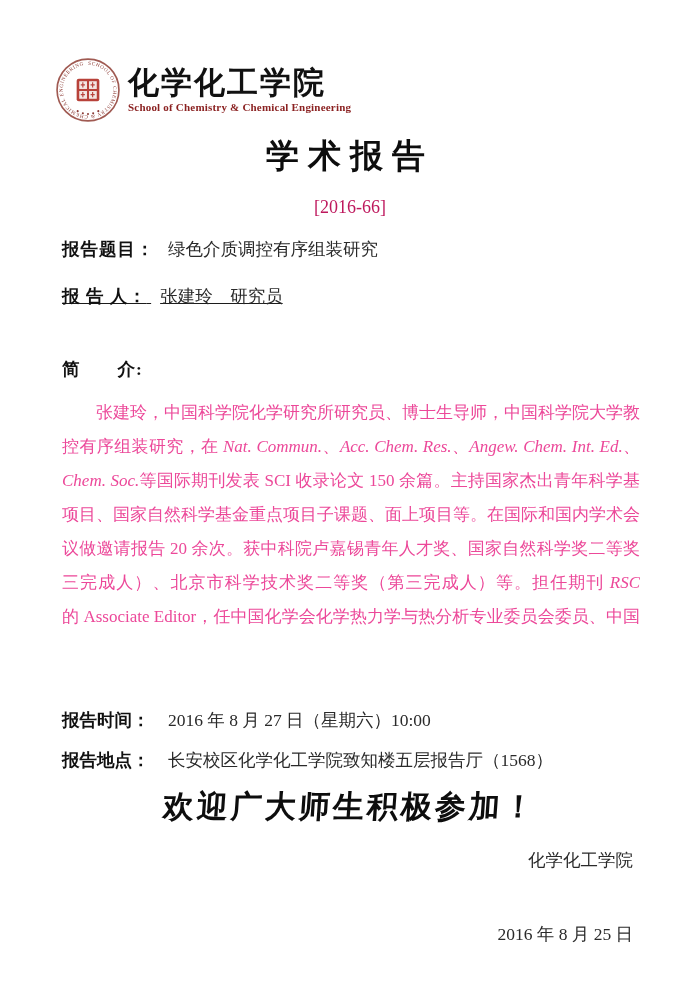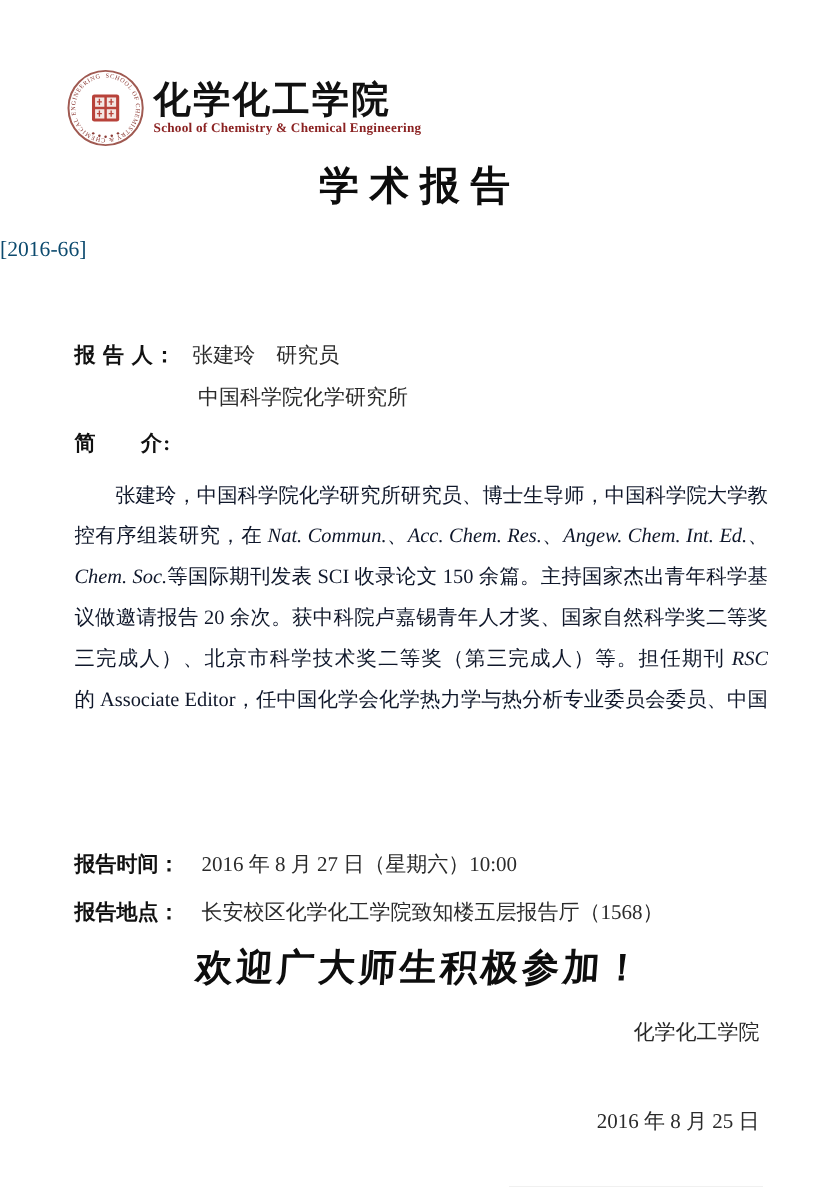--- a/index.html
+++ b/index.html
@@ -51,55 +51,55 @@
     font-size: 33px;
     font-weight: 700;
     letter-spacing: 9px;
     line-height: 52px;
     color: #0d0d0d;
   }
   .doc-number {
     position: absolute;
     top: 197px;
     left: 0; right: 0;
-    text-align: left;
+    text-align: center;
     font-size: 18px;
-    color: #0c4a6e;
+    color: #be185d;
   }
 
   
   .row { position: absolute; left: 62px; right: 60px; font-size: 17.5px; line-height: 24px; }
   .label-kai {
     font-weight: 700;
     color: #111;
     letter-spacing: 1px;
   }
   .label-hei {
     font-weight: 700;
     color: #111;
     font-family: Liberation Mono, monospace;
   }
   .field-value { color: #2a2a2a; margin-left: 9px; }
   .row-topic   { top: 237px; }
-  .row-speaker { top: 284px; }
+  .row-speaker { top: 284px; text-decoration: underline; }
   .row-affil   { top: 319px; }
   .row-affil .field-value { margin-left: 103px; }
   .row-intro-label { top: 357px; }
   .row-time  { top: 708px; }
   .row-venue { top: 748px; }
   .row-time .field-value, .row-venue .field-value { margin-left: 14px; }
 
   
   .intro {
     position: absolute;
     left: 62px;
     width: 578px;
     top: 396px;
     font-size: 17px;
-    color: #0f172a;
+    color: #ec4899;
   }
   .intro-line {
     height: 34px;
     line-height: 34px;
     overflow: hidden;
     text-align: justify;
     text-align-last: justify;
   }
   .intro-line.first { text-indent: 2em; }
   .intro-line.last { text-align-last: left; }
@@ -159,38 +159,40 @@
     </svg>
     <div class="logo-text">
       <span class="logo-cn">化学化工学院</span>
       <span class="logo-en">School of Chemistry &amp; Chemical Engineering</span>
     </div>
   </div>
 
   <div class="doc-title">学术报告</div>
   <div class="doc-number">[2016-66]</div>
 
+  <div class="row row-topic">
+    <span class="label-kai">报告题目：</span>
+    <span class="field-value">绿色介质调控有序组装研究</span>
+  </div>
 
   <div class="row row-speaker">
     <span class="label-kai">报 告 人：</span>
     <span class="field-value">张建玲　研究员</span>
   </div>
 
-  <div class="row row-affil">
-    <span class="field-value">中国科学院化学研究所</span>
-  </div>
 
   <div class="row row-intro-label">
     <span class="label-kai">简　　介:</span>
   </div>
 
   <div class="intro">
       <div class="intro-line first"><span>张建玲，中国科学院化学研究所研究员、博士生导师，中国科学院大学教</span></div>
       <div class="intro-line"><span>控有序组装研究，在 </span><em>Nat. Commun.</em><span>、</span><em>Acc. Chem. Res.</em><span>、</span><em>Angew. Chem. Int. Ed.</em><span>、</span></div>
       <div class="intro-line"><em>Chem. Soc.</em><span>等国际期刊发表 SCI 收录论文 150 余篇。主持国家杰出青年科学基金</span></div>
+      <div class="intro-line"><span>项目、国家自然科学基金重点项目子课题、面上项目等。在国际和国内学术会</span></div>
       <div class="intro-line"><span>议做邀请报告 20 余次。获中科院卢嘉锡青年人才奖、国家自然科学奖二等奖（第</span></div>
       <div class="intro-line"><span>三完成人）、北京市科学技术奖二等奖（第三完成人）等。担任期刊 </span><em>RSC Advances</em></div>
       <div class="intro-line"><span>的 Associate Editor，任中国化学会化学热力学与热分析专业委员会委员、中国化</span></div>
     </div>
 
   <div class="row row-time">
     <span class="label-hei">报告时间：</span>
     <span class="field-value">2016 年 8 月 27 日（星期六）10:00</span>
   </div>
 

